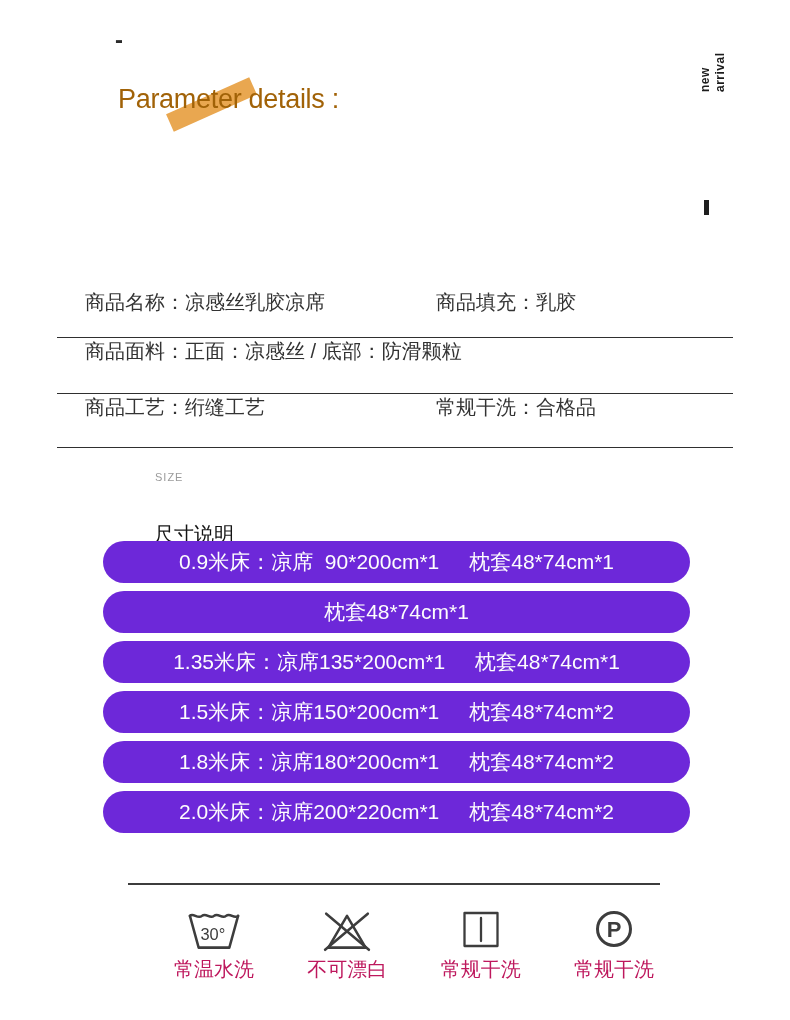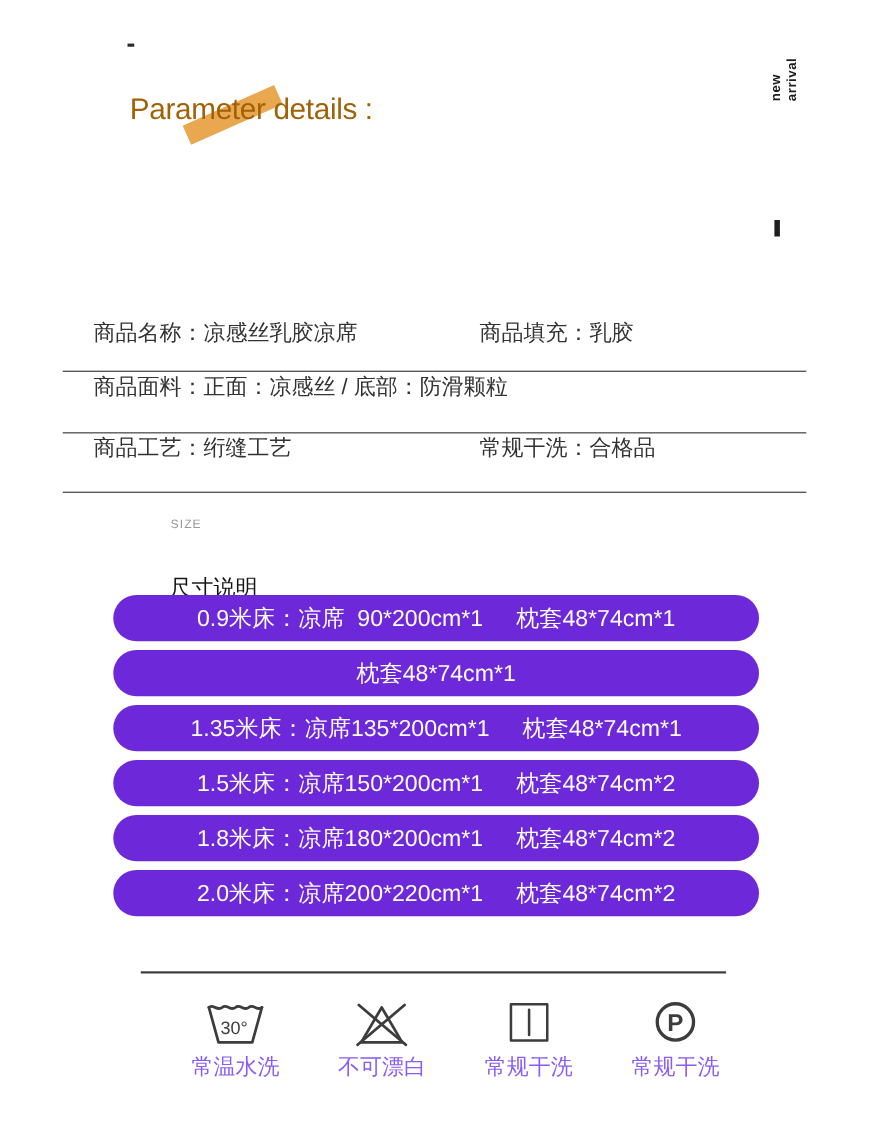--- a/index.html
+++ b/index.html
@@ -43,21 +43,21 @@
     height:42px; margin-bottom:8px; border-radius:21px; background:#6d28d9;
     display:flex; align-items:center; justify-content:center; gap:30px;
     color:#fdfdfd; font-size:21px; font-weight:400;
   }
   .pill span { white-space:pre; }
   
   .bottom-divider { position:absolute; left:128px; top:883px; width:532px; height:1.5px; background:#3c3c3c; }
   .care-row { position:absolute; left:168px; top:906px; width:492px; display:flex; justify-content:space-between; }
   .care-item { width:92px; display:flex; flex-direction:column; align-items:center;text-align:center; }
   .care-item svg { display:block; height:46px; }
-  .care-item .care-label { margin-top:4px; font-size:20px; color:#8b5cf6; font-weight:500; white-space:nowrap; }
+  .care-item .care-label { margin-top:4px; font-size:20px; color:#be185d; font-weight:500; white-space:nowrap; }
   .care-stroke { fill:none; stroke:#3d3d3d; stroke-width:2.3; stroke-linejoin:round; stroke-linecap:round; }
   .care-stroke-bold { fill:none; stroke:#3d3d3d; stroke-width:3; }
   .care-glyph { fill:#3d3d3d; }
 </style>
 </head>
 <body>
 
 <div class="page">
 
   <div class="top-mark">-</div>

